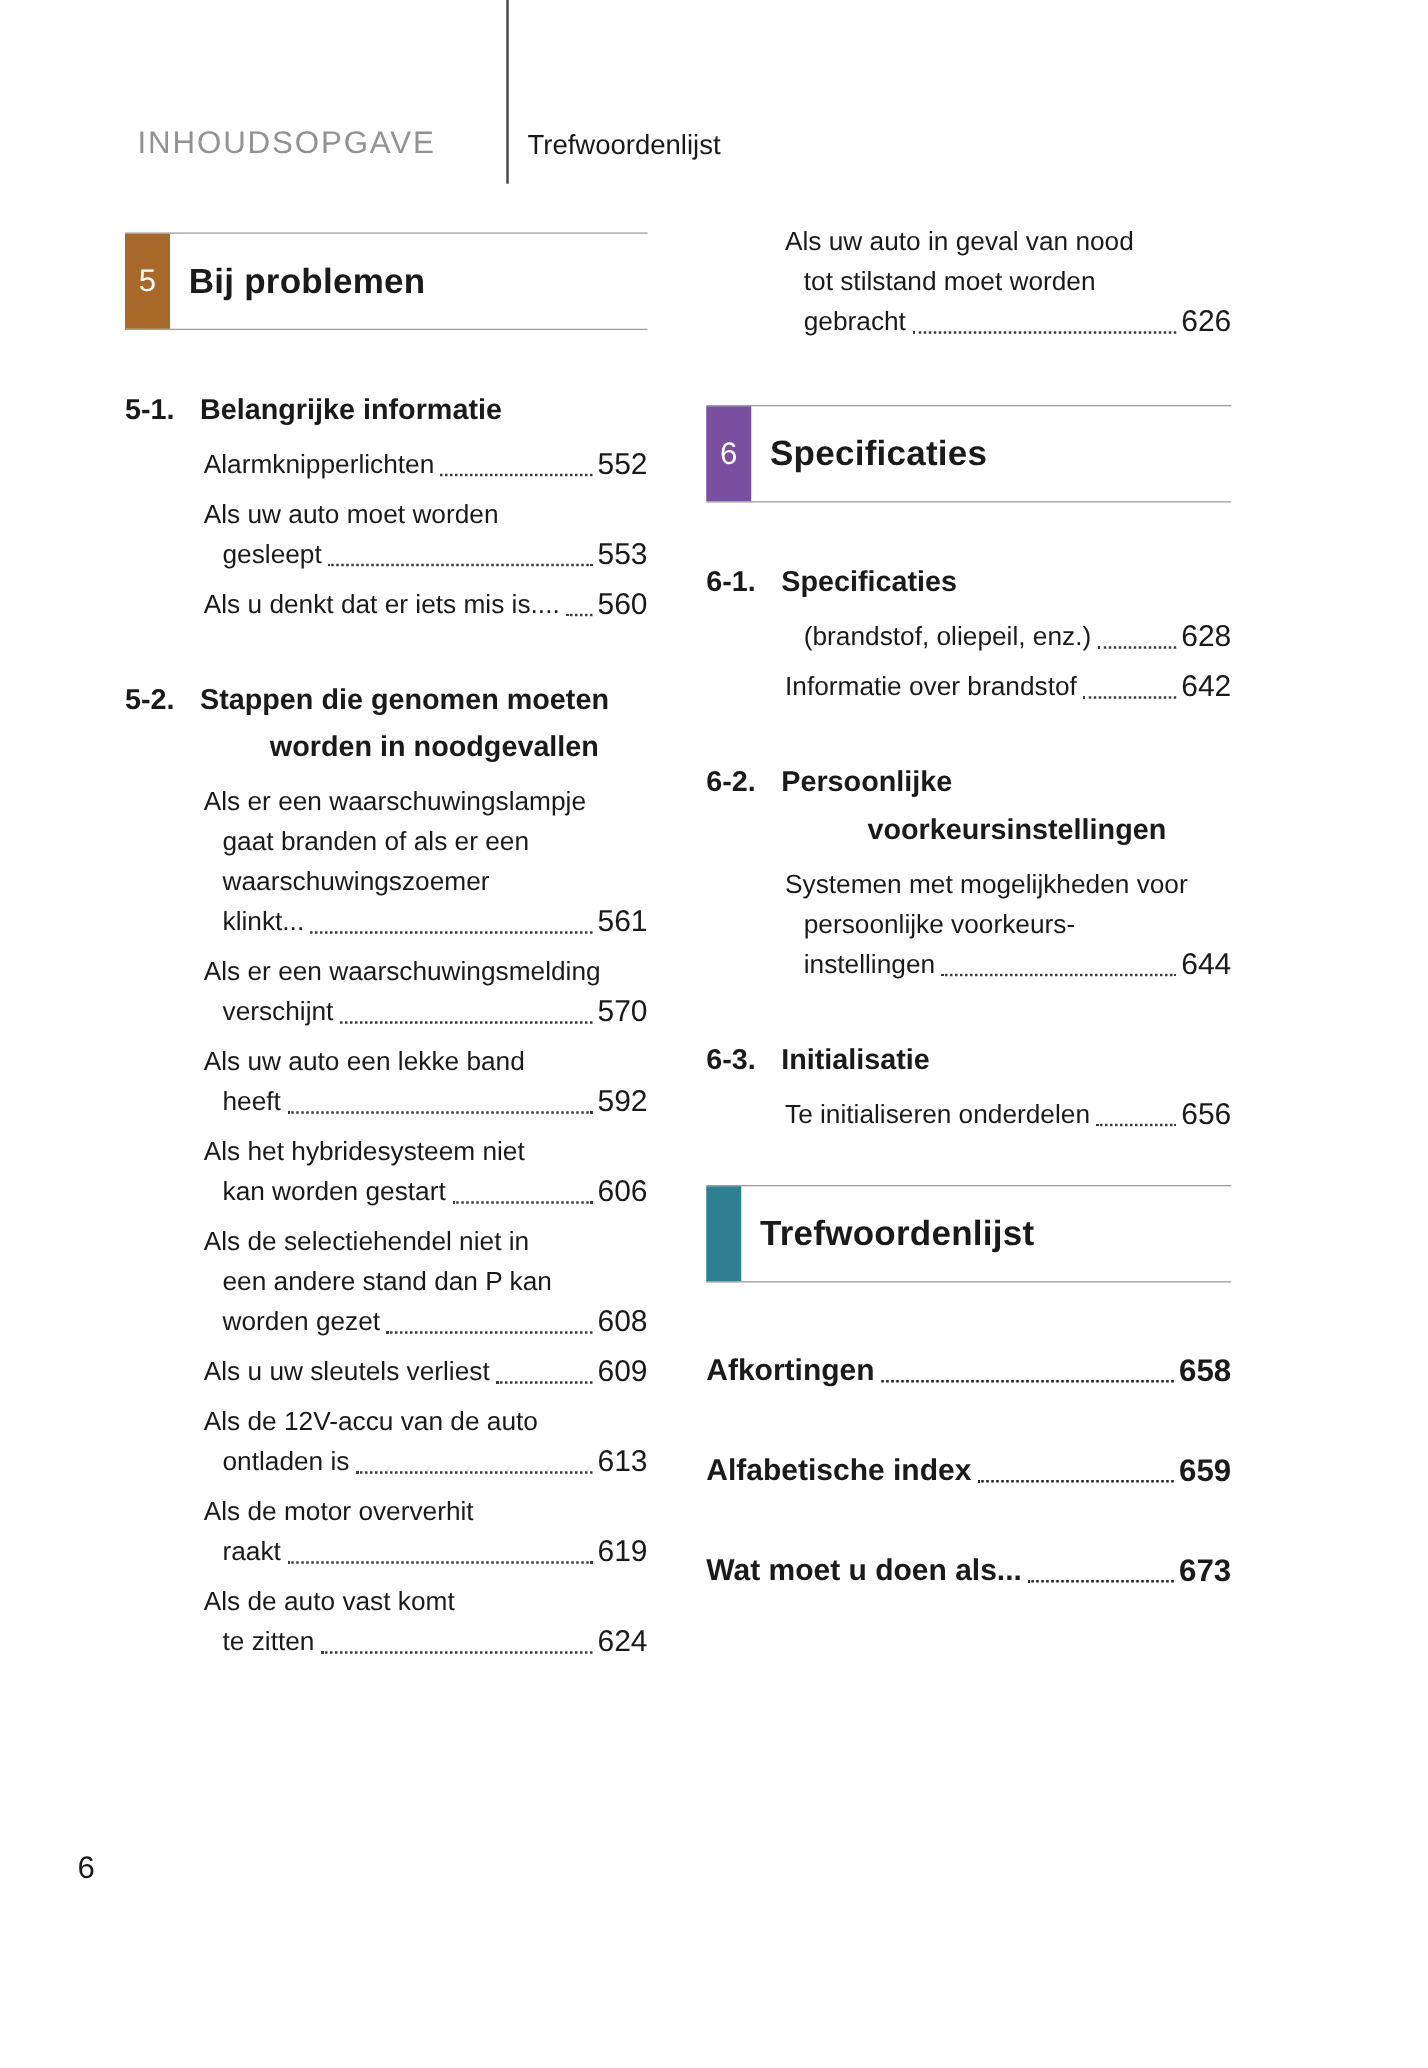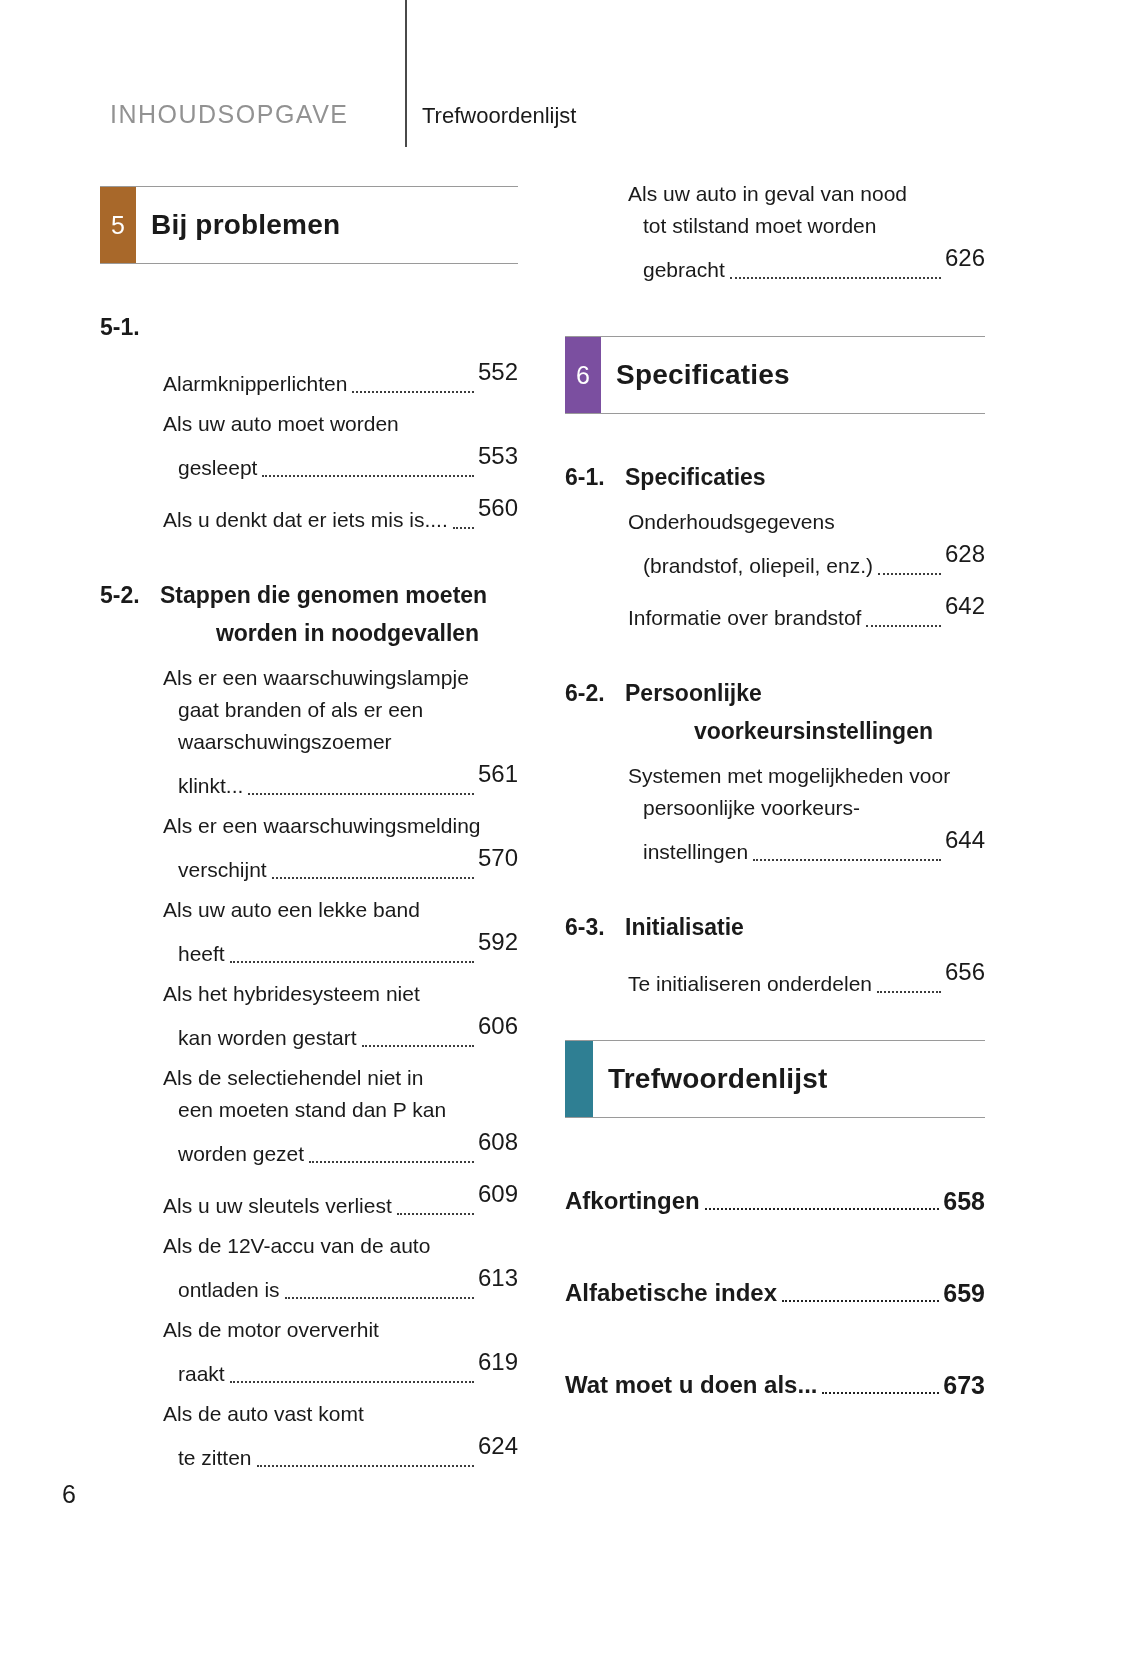--- a/index.html
+++ b/index.html
@@ -41,21 +41,21 @@
   .glabel { width:60px; flex:none; }
   .gtitles { flex:1; }
   .gcont { padding-left:17px;text-align:center; }
 
   
   .entries { padding-left:63px; }
   .entry { margin-bottom:8px; }
   .entry.solo { margin-left:63px; margin-bottom:50px;text-align:center; }
   .eline { display:flex; font-size:21px; line-height:32px; }
   .eline.cont { padding-left:15px; }
-  .etext { flex:none;margin-top:12px; }
+  .etext { flex:none; }
   .leader {
     flex:1; min-width:12px; border-bottom:2px dotted #3c3c3c;
     margin:0 4px 7px 5px;
   }
   .pg { flex:none; font-size:24px; line-height:32px; }
 
   
   .index-entry { display:flex; font-weight:bold; font-size:24px; line-height:34px; margin-bottom:46px;align-items:flex-end; }
   .index-entry .leader { border-bottom:2.5px dotted #222; margin-bottom:8px; }
   .index-entry .pg { font-size:25px; line-height:34px; font-weight:bold; }
@@ -71,20 +71,23 @@
   <span class="hdr-right">Trefwoordenlijst</span>
 
   <div class="col col-left" id="col-left">
       <div class="sec-header">
         <div class="sec-num" style="background: rgb(168, 104, 42);">5</div>
         <div class="sec-title">Bij problemen</div>
       </div>
       <div class="group">
         <div class="ghead">
           <div class="glabel">5-1.</div>
+          <div class="gtitles">
+            <div>Belangrijke informatie</div>
+          </div>
         </div>
         <div class="entries">
           <div class="entry">
             <div class="eline">
               <span class="etext">Alarmknipperlichten</span>
               <span class="leader"></span>
               <span class="pg">552</span>
             </div>
           </div>
           <div class="entry">
@@ -142,21 +145,21 @@
           <div class="entry">
             <div class="eline">Als het hybridesysteem niet</div>
             <div class="eline cont">
               <span class="etext">kan worden gestart</span>
               <span class="leader"></span>
               <span class="pg">606</span>
             </div>
           </div>
           <div class="entry">
             <div class="eline">Als de selectiehendel niet in</div>
-            <div class="eline cont">een moeten stand dan P kan</div>
+            <div class="eline cont">een andere stand dan P kan</div>
             <div class="eline cont">
               <span class="etext">worden gezet</span>
               <span class="leader"></span>
               <span class="pg">608</span>
             </div>
           </div>
           <div class="entry">
             <div class="eline">
               <span class="etext">Als u uw sleutels verliest</span>
               <span class="leader"></span>
@@ -206,21 +209,20 @@
       </div>
       <div class="group">
         <div class="ghead">
           <div class="glabel">6-1.</div>
           <div class="gtitles">
             <div>Specificaties</div>
           </div>
         </div>
         <div class="entries">
           <div class="entry">
-            <div class="eline">Onderhoudsgegevens</div>
             <div class="eline cont">
               <span class="etext">(brandstof, oliepeil, enz.)</span>
               <span class="leader"></span>
               <span class="pg">628</span>
             </div>
           </div>
           <div class="entry">
             <div class="eline">
               <span class="etext">Informatie over brandstof</span>
               <span class="leader"></span>

